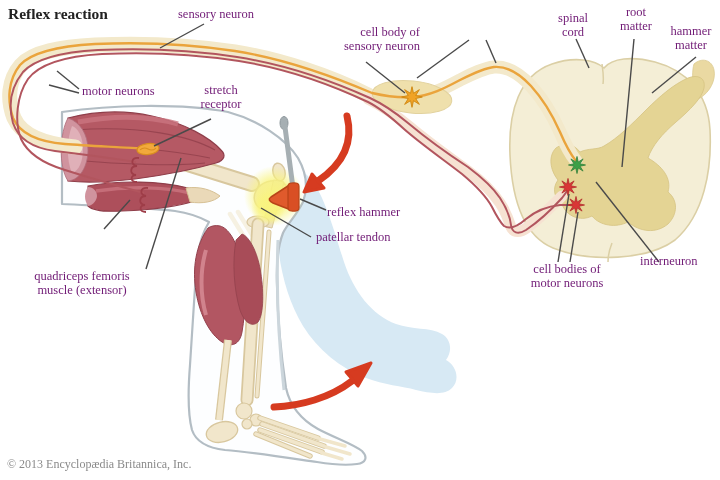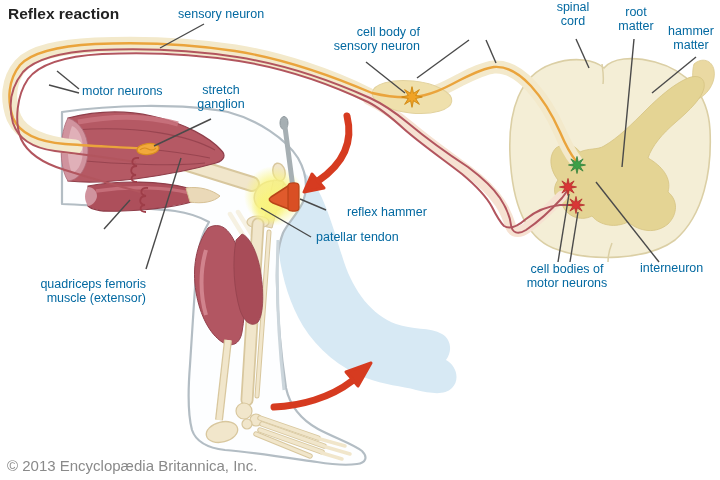--- a/index.html
+++ b/index.html
@@ -1,23 +1,23 @@
 <!DOCTYPE html>
 <html><head>
 <meta charset="utf-8">
 <style>
   html,body{margin:0;padding:0;background:#ffffff;}
   #stage{position:relative;width:720px;height:474px;background:#ffffff;overflow:hidden;
-         font-family:Liberation Sans, sans-serif;}
+         font-family:Liberation Serif, serif;}
   #art{position:absolute;left:0;top:0;}
-  .lbl{position:absolute;font-size:12.5px;line-height:1.13;color:#0369a1;
+  .lbl{position:absolute;font-size:12.5px;line-height:1.13;color:#701a75;
        white-space:pre-line;}
   .lbl.c{text-align:center;}
   #title{position:absolute;left:8px;top:5px;font-size:15.5px;font-weight:bold;color:#222;}
-  #copyright{position:absolute;left:7px;top:457px;font-size:15px;color:#8a8a8a;}
+  #copyright{position:absolute;left:7px;top:457px;font-size:12px;color:#8a8a8a;}
 </style>
 </head>
 <body>
 
 <div id="stage">
 
 <svg id="art" width="720" height="480" viewBox="0 0 720 480">
   <defs>
     <radialGradient id="glowG">
       <stop offset="0%" stop-color="#f9f47e" stop-opacity="0.95"></stop>
@@ -209,32 +209,32 @@
     <line x1="326" y1="210" x2="300" y2="199"></line>
     <line x1="311" y1="237" x2="261" y2="208"></line>
   </g>
 </svg>
 
 <div id="title">Reflex reaction</div>
 
 <div class="lbl" style="left:178px;top:7px;">sensory neuron</div>
 <div class="lbl c" style="left:310px;top:25px;width:110px;text-align:right;">cell body of
 sensory neuron</div>
-<div class="lbl c" style="left:542px;top:0;width:62px;">spinal
+<div class="lbl c" style="left:542px;top:11px;width:62px;">spinal
 cord</div>
 <div class="lbl c" style="left:606px;top:5px;width:60px;">root
 matter</div>
 <div class="lbl c" style="left:664px;top:24px;width:54px;">hammer
 matter</div>
 <div class="lbl" style="left:82px;top:84px;">motor neurons</div>
 <div class="lbl c" style="left:190px;top:83px;width:62px;">stretch
-ganglion</div>
-<div class="lbl c" style="left:18px;top:277px;width:128px;text-align:right;">quadriceps femoris
+receptor</div>
+<div class="lbl c" style="left:18px;top:269px;width:128px;">quadriceps femoris
 muscle (extensor)</div>
-<div class="lbl" style="left:327px;top:205px;margin-left:20px;">reflex hammer</div>
+<div class="lbl" style="left:327px;top:205px;">reflex hammer</div>
 <div class="lbl" style="left:316px;top:230px;">patellar tendon</div>
 <div class="lbl c" style="left:511px;top:262px;width:112px;">cell bodies of
 motor neurons</div>
-<div class="lbl" style="left:640px;top:261px;">interneuron</div>
+<div class="lbl" style="left:640px;top:254px;">interneuron</div>
 
 <div id="copyright">© 2013 Encyclopædia Britannica, Inc.</div>
 
 </div>
 
 </body></html>

